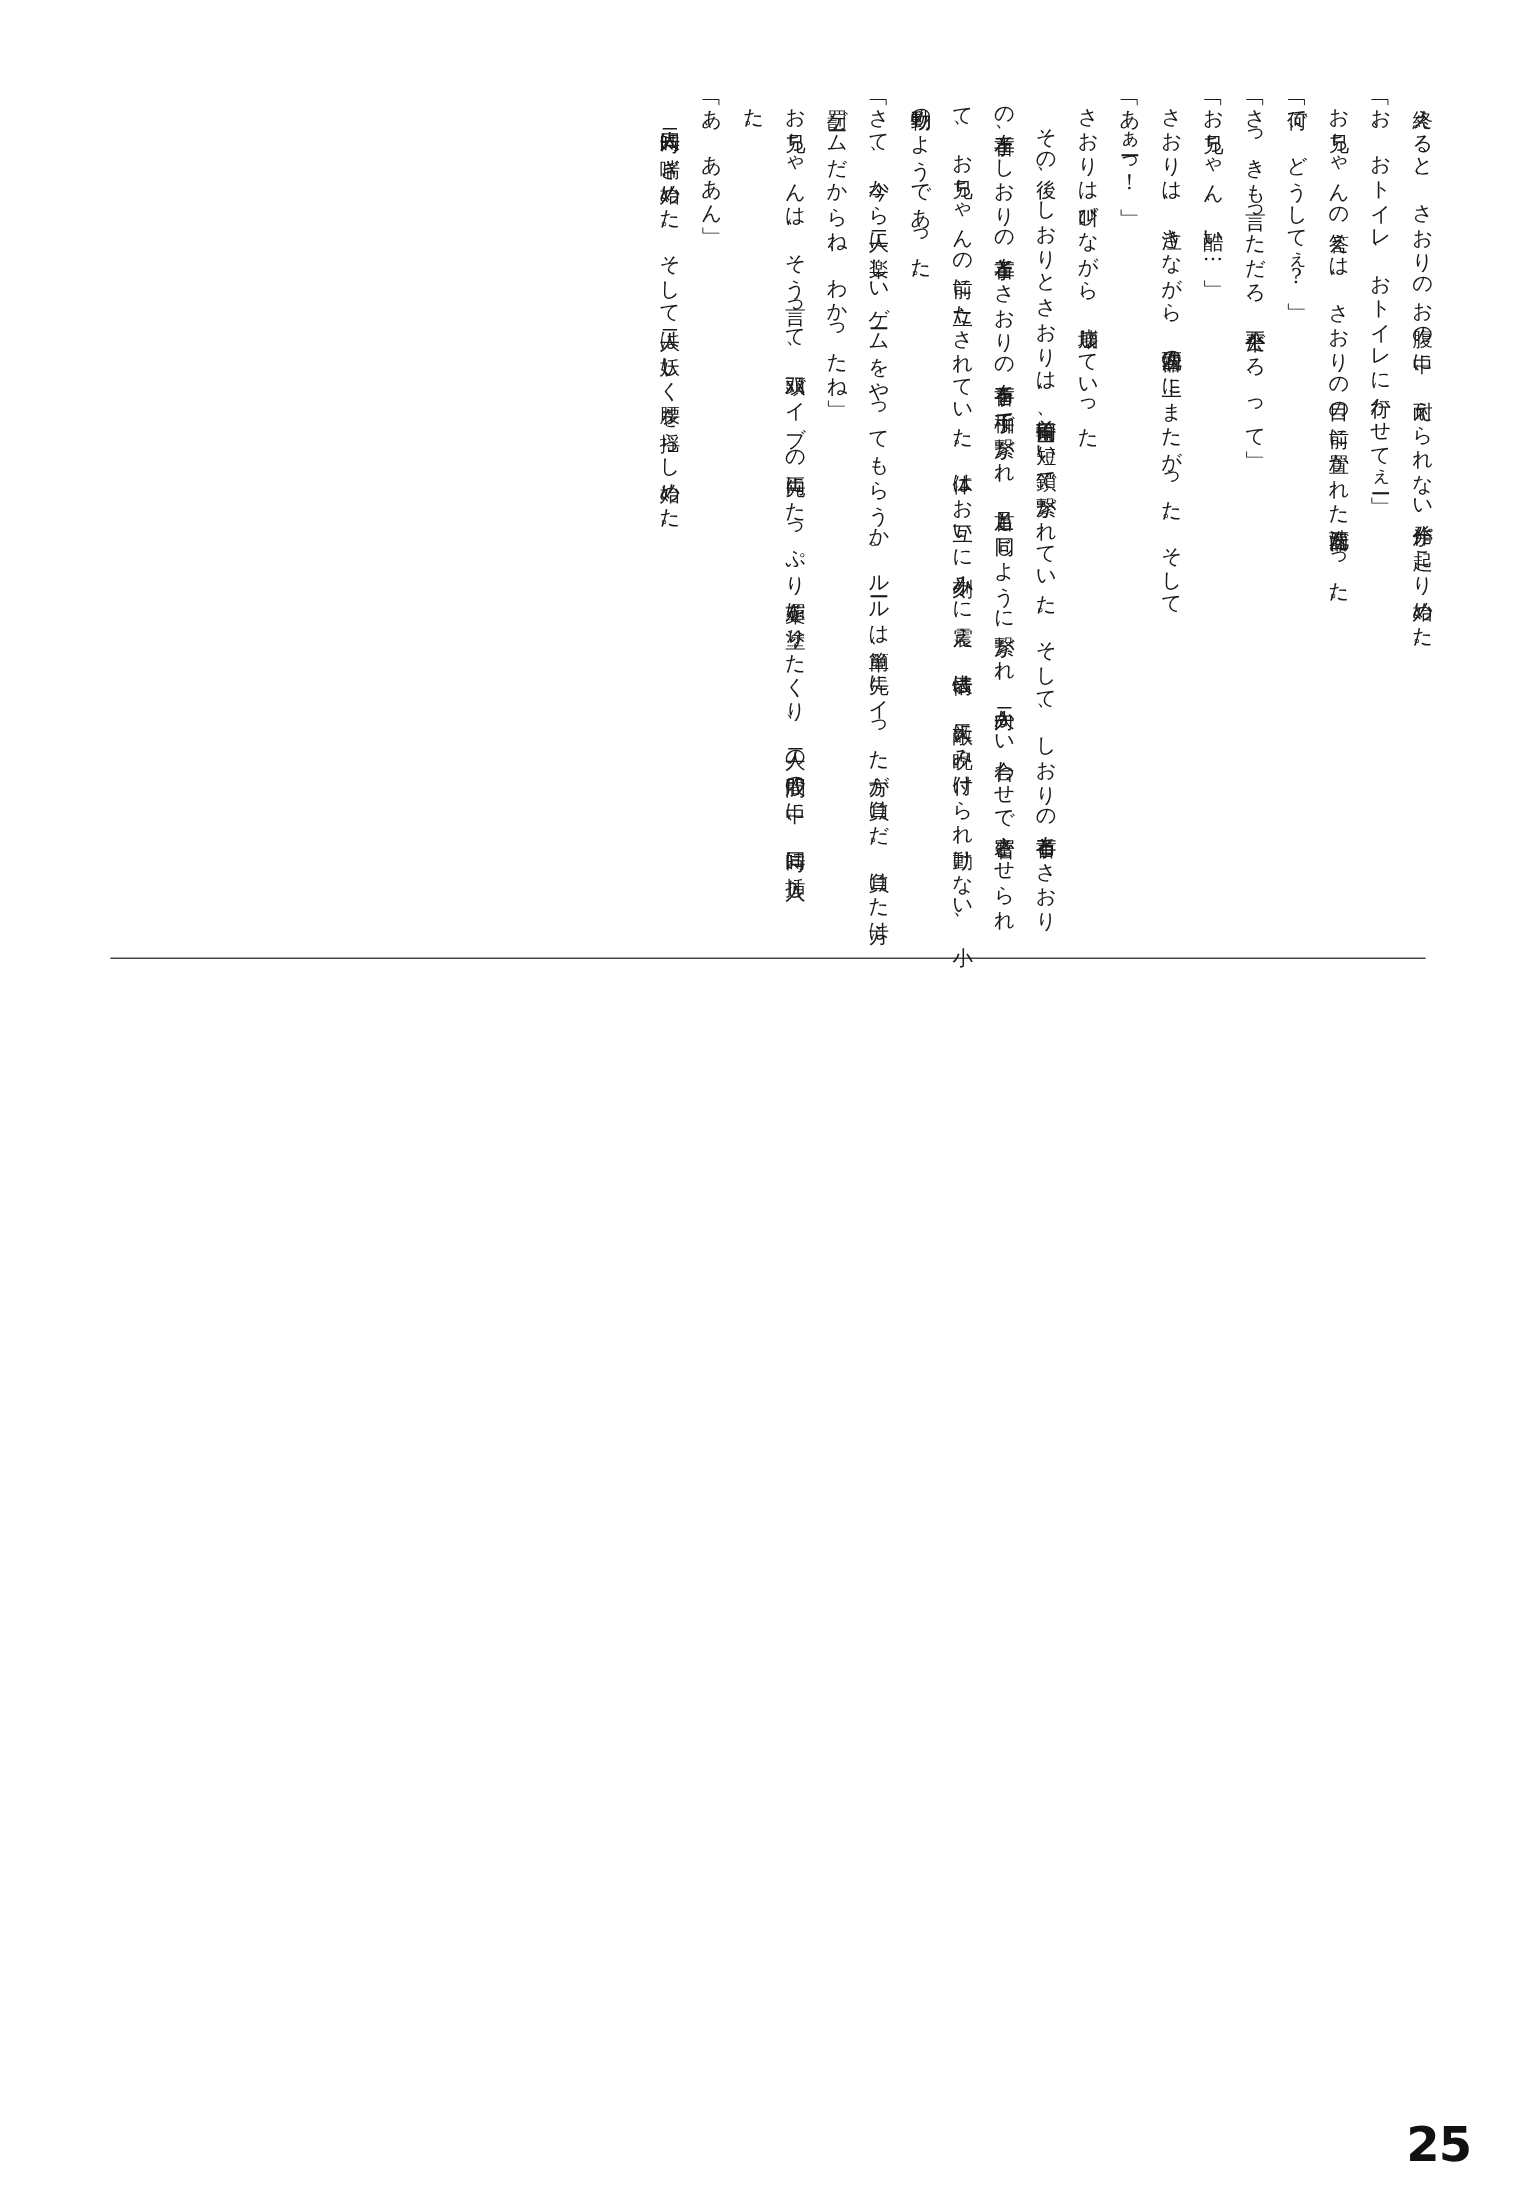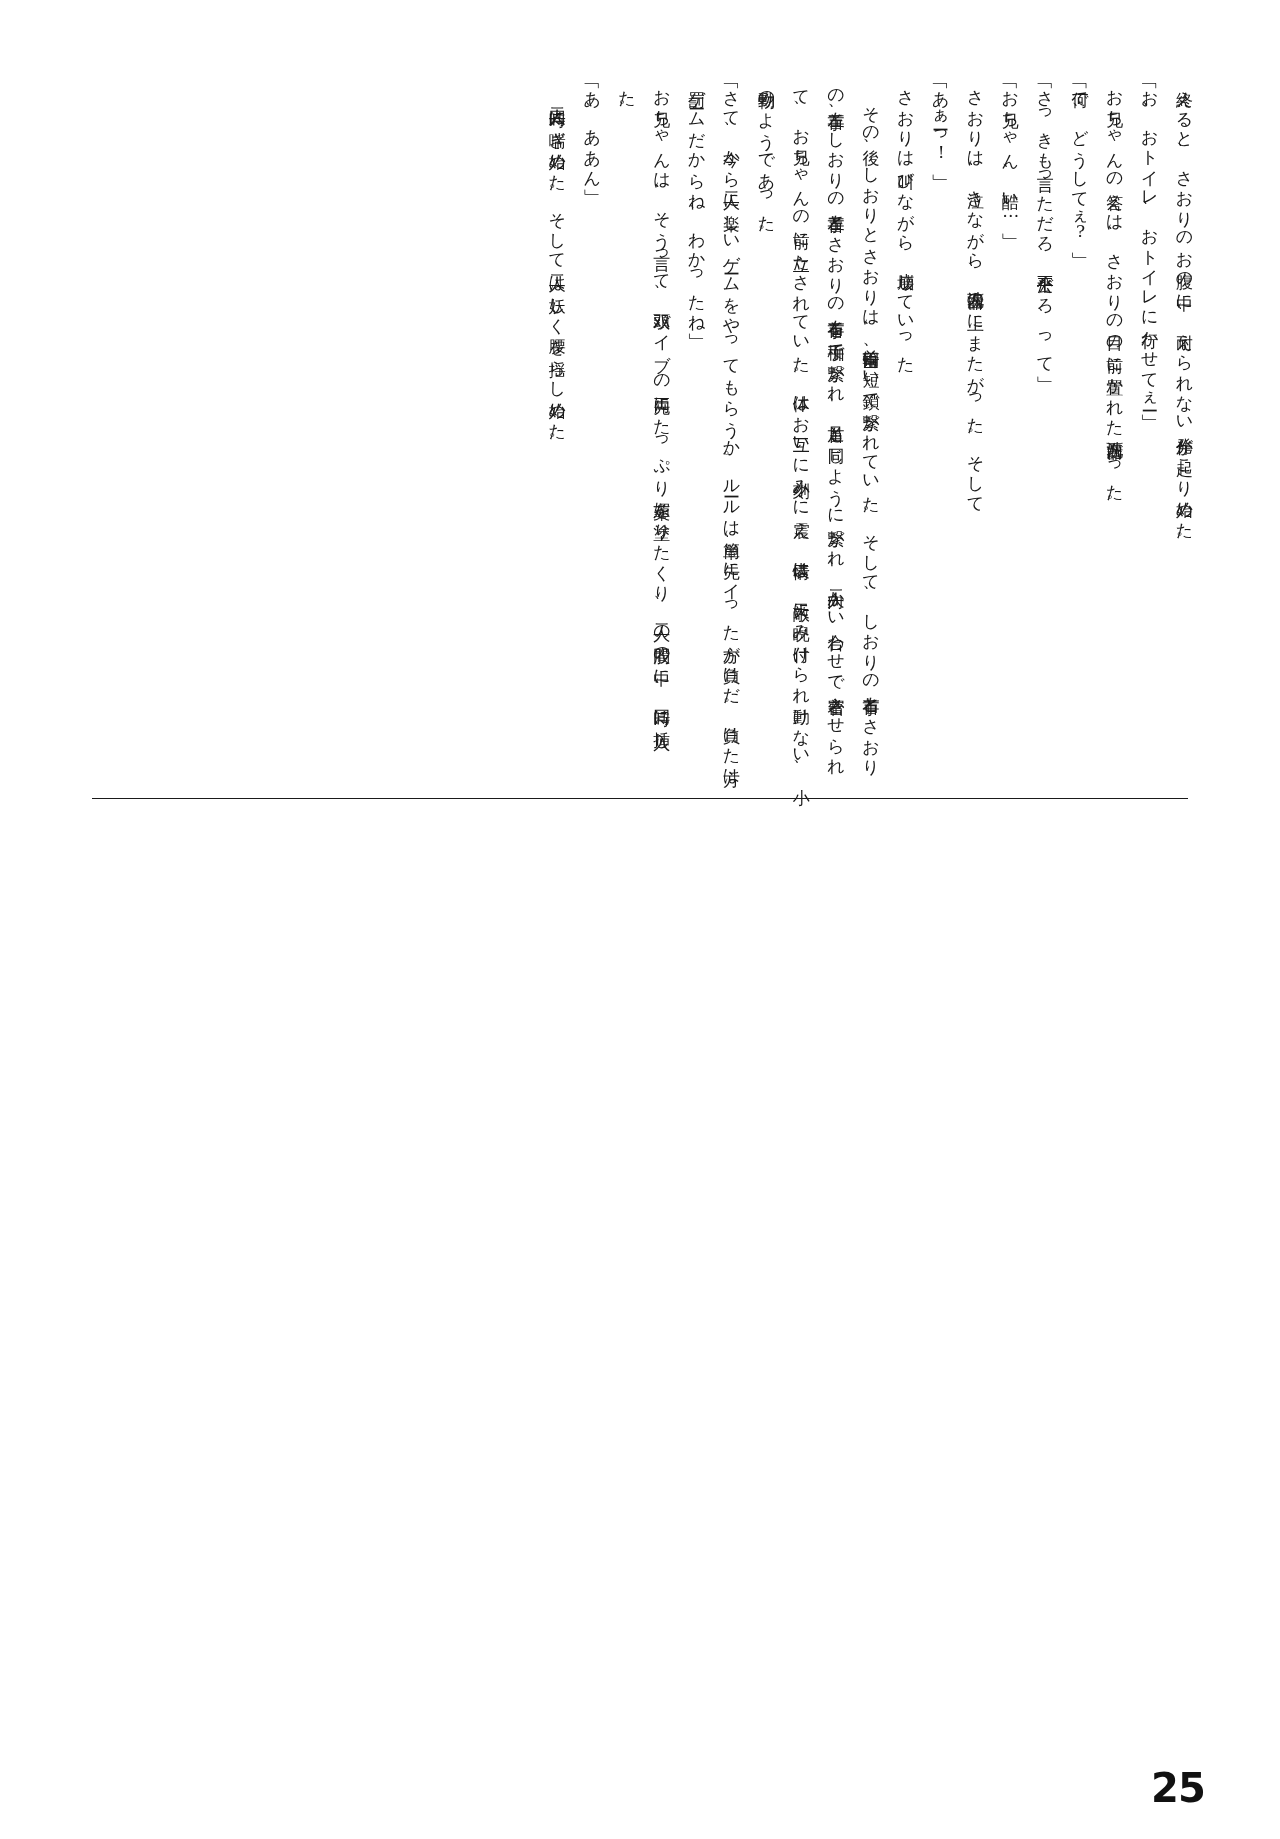--- a/index.html
+++ b/index.html
@@ -46,21 +46,21 @@
     left: 92px;
     right: 92px;
     top: 798px;
     height: 1px;
     background: #1a1a1a;
   }
 
   
   .page-number {
     position: absolute;
-    right: 75px;
+    right: 54px;
     bottom: 28px;
     font-family: "DejaVu Sans", "Liberation Sans", sans-serif;
     font-weight: bold;
     font-size: 40px;
     letter-spacing: -0.02em;
     color: #111111;
   }
 </style>
 </head>
 <body>

